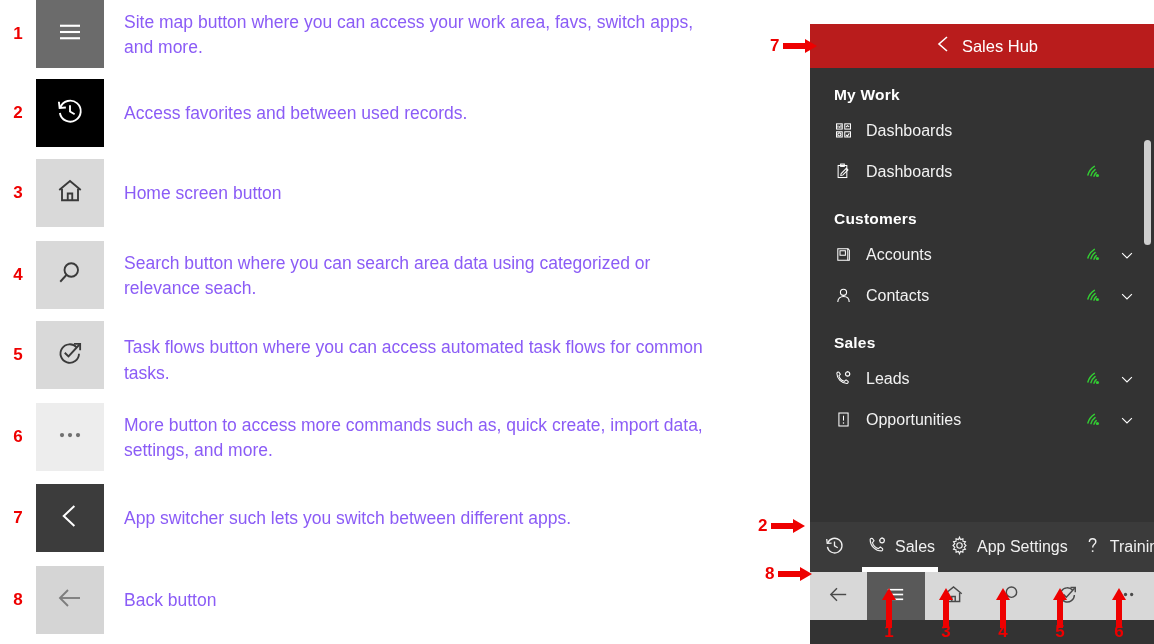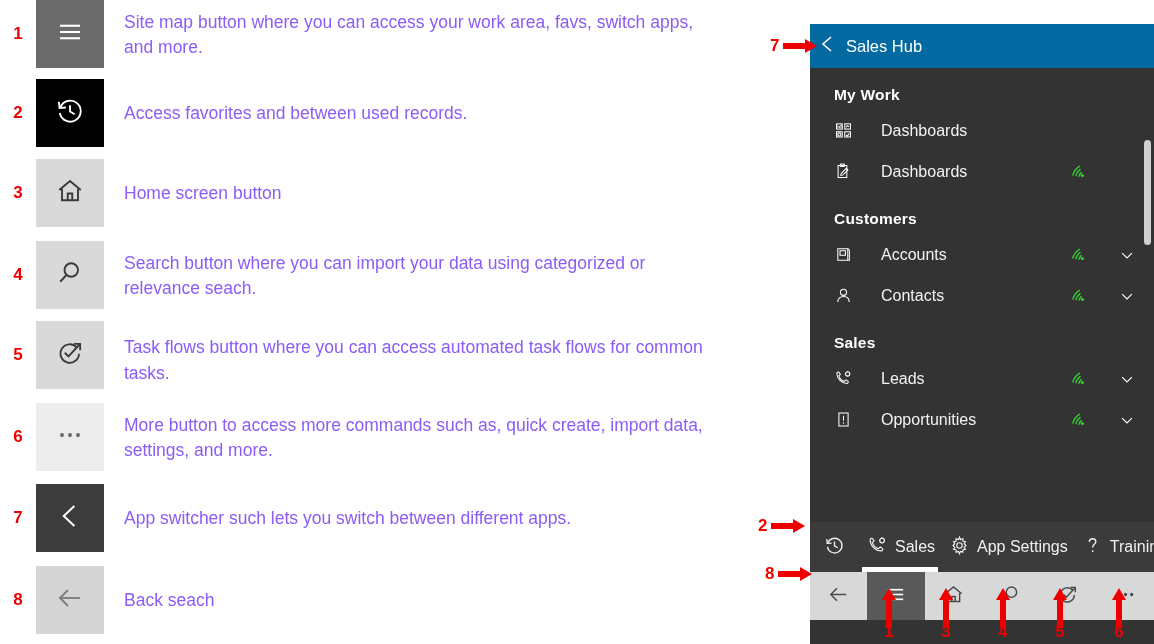--- a/index.html
+++ b/index.html
@@ -37,33 +37,32 @@
   .sw-gray2  {background:#d5d5d5;}
 
   
   #panel{
     position:absolute;left:810px;top:24px;width:344px;height:620px;
     background:#333333;color:#ffffff;
     font-family:"Liberation Sans", sans-serif;
     overflow:hidden;
   }
   #panel-header{
-    height:44px;background:#0369a1;display:flex;align-items:center;
-    padding-left:10px;box-sizing:border-box;
+    height:44px;background:#b91c1c;display:flex;align-items:center;
+    padding-left:10px;box-sizing:border-box;justify-content:center;
   }
   #panel-header .hdr-title{font-size:16.5px;margin-left:12px;color:#fff;}
   #nav-scroll{position:absolute;top:44px;left:0;right:0;height:450px;overflow:hidden;}
   .grp-title{
     font-size:15.5px;font-weight:bold;color:#ffffff;
     padding:18px 0 6px 24px;letter-spacing:.2px;
   }
   .nav-item{
     display:flex;align-items:center;height:41px;padding:0 18px 0 24px;
     box-sizing:border-box;
-    gap:15px;
   }
   .nav-item .ic{width:26px;flex:0 0 26px;display:flex;align-items:center;justify-content:flex-start;}
   .nav-item .lbl{font-size:16px;color:#f2f2f2;margin-left:6px;flex:1;}
   .nav-item .offline{margin-right:16px;display:flex;align-items:center;}
   .nav-item .chev{display:flex;align-items:center;}
   .scroll-thumb{
     position:absolute;right:3px;top:116px;width:7px;height:105px;
     background:#cfcfcf;border-radius:4px;
   }
 
@@ -147,21 +146,21 @@
     <div class="legend-row" style="top: 241px;">
       <div class="num" style="align-self: center;">4</div>
       <div class="swatch sw-light">
         <span><svg width="30" height="30" viewBox="0 0 24 24">
             <g fill="none" stroke="#3a3a3a" stroke-width="1.5">
               <circle cx="13" cy="9.6" r="5.4"></circle>
               <line x1="9.1" y1="13.6" x2="4.2" y2="19"></line>
             </g>
           </svg></span>
       </div>
-      <div class="desc" style="align-self: center;">Search button where you can import your data using categorized or relevance seach.</div>
+      <div class="desc" style="align-self: center;">Search button where you can search area data using categorized or relevance seach.</div>
     </div>
     <div class="legend-row" style="top: 321px;">
       <div class="num" style="align-self: center;">5</div>
       <div class="swatch sw-light">
         <span><svg width="30" height="30" viewBox="0 0 24 24">
             <g fill="none" stroke="#3a3a3a" stroke-width="1.5">
               <path d="M17.4 7.6 A7.4 7.4 0 1 0 19.2 12.6"></path>
               <polyline points="7.8,11.8 10.8,14.8 19.4,5.4"></polyline>
               <polyline points="15.1,4.7 20.1,4.7 20.1,9.7"></polyline>
             </g>
@@ -194,21 +193,21 @@
     <div class="legend-row" style="top: 566px;">
       <div class="num" style="align-self: center;">8</div>
       <div class="swatch sw-gray2">
         <span><svg width="30" height="30" viewBox="0 0 24 24">
             <g fill="none" stroke="#7d7d7d" stroke-width="1.5">
               <line x1="4.2" y1="12" x2="20" y2="12"></line>
               <polyline points="10.4,5.6 4,12 10.4,18.4"></polyline>
             </g>
           </svg></span>
       </div>
-      <div class="desc" style="align-self: center;">Back seach</div>
+      <div class="desc" style="align-self: center;">Back button</div>
     </div>
   </div>
 
 <div id="panel">
 
   <div id="panel-header">
     <span>
       <svg width="14" height="20" viewBox="0 0 14 20">
           <polyline points="11,3 3,10 11,17" fill="none" stroke="#ffffff" stroke-width="1.6"></polyline>
         </svg>

